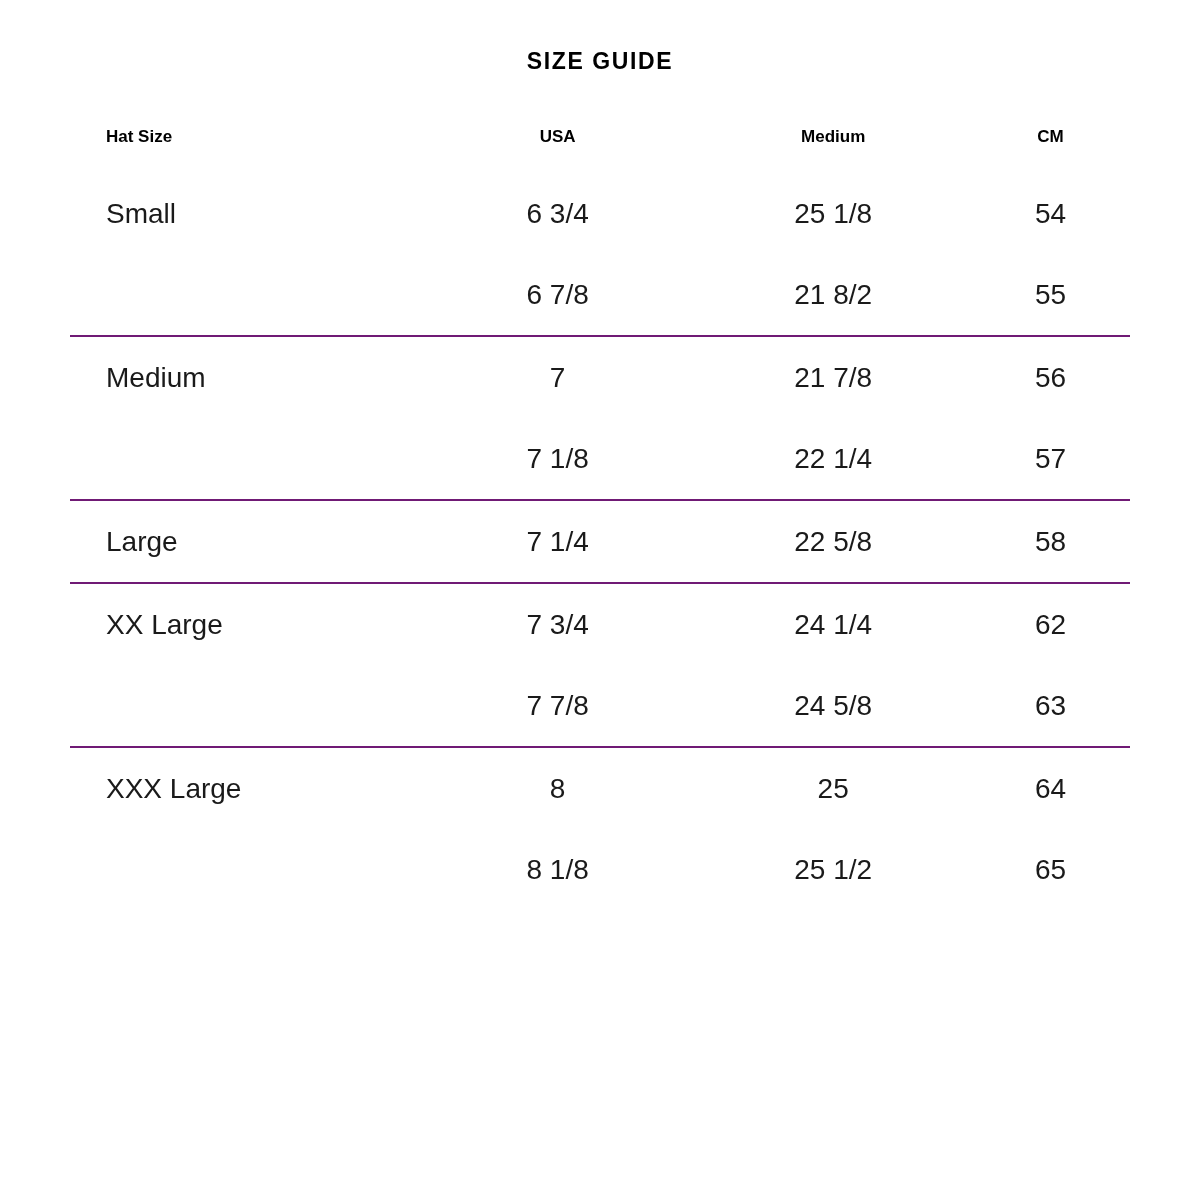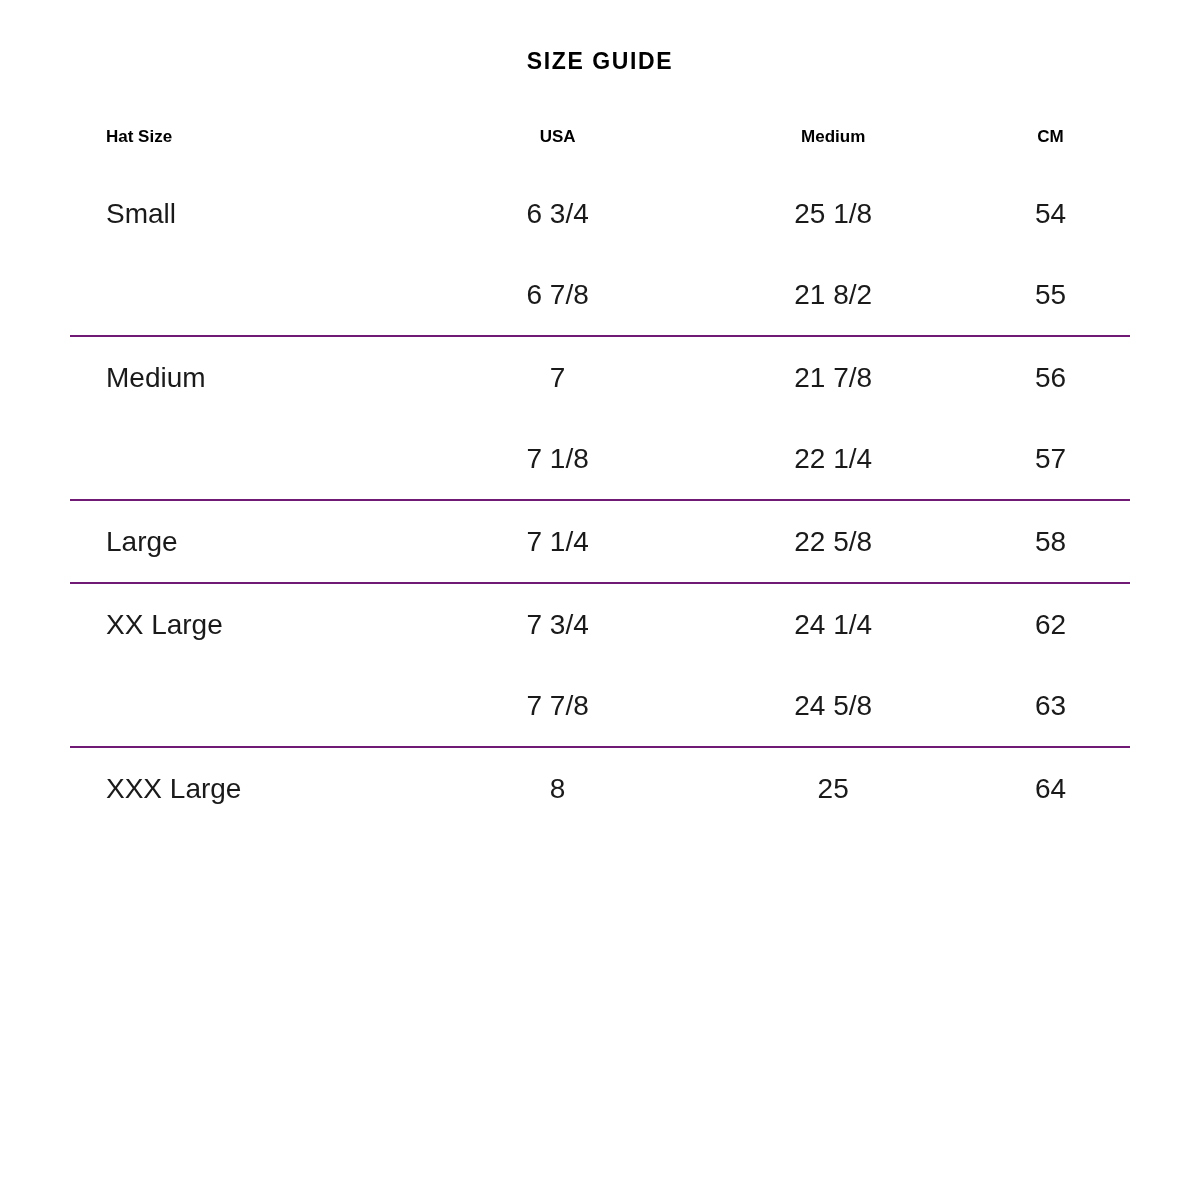--- a/index.html
+++ b/index.html
@@ -137,17 +137,23 @@
             <td>7 7/8</td>
             <td>24 5/8</td>
             <td>63</td>
           </tr>
           <tr class="group-top">
             <td class="col-hat">XXX Large</td>
             <td>8</td>
             <td>25</td>
             <td>64</td>
           </tr>
+          <tr>
+            <td class="col-hat"></td>
+            <td>8 1/8</td>
+            <td>25 1/2</td>
+            <td>65</td>
+          </tr>
         </tbody>
     </table>
   </div>
 
 </div>
 
 </body></html>

